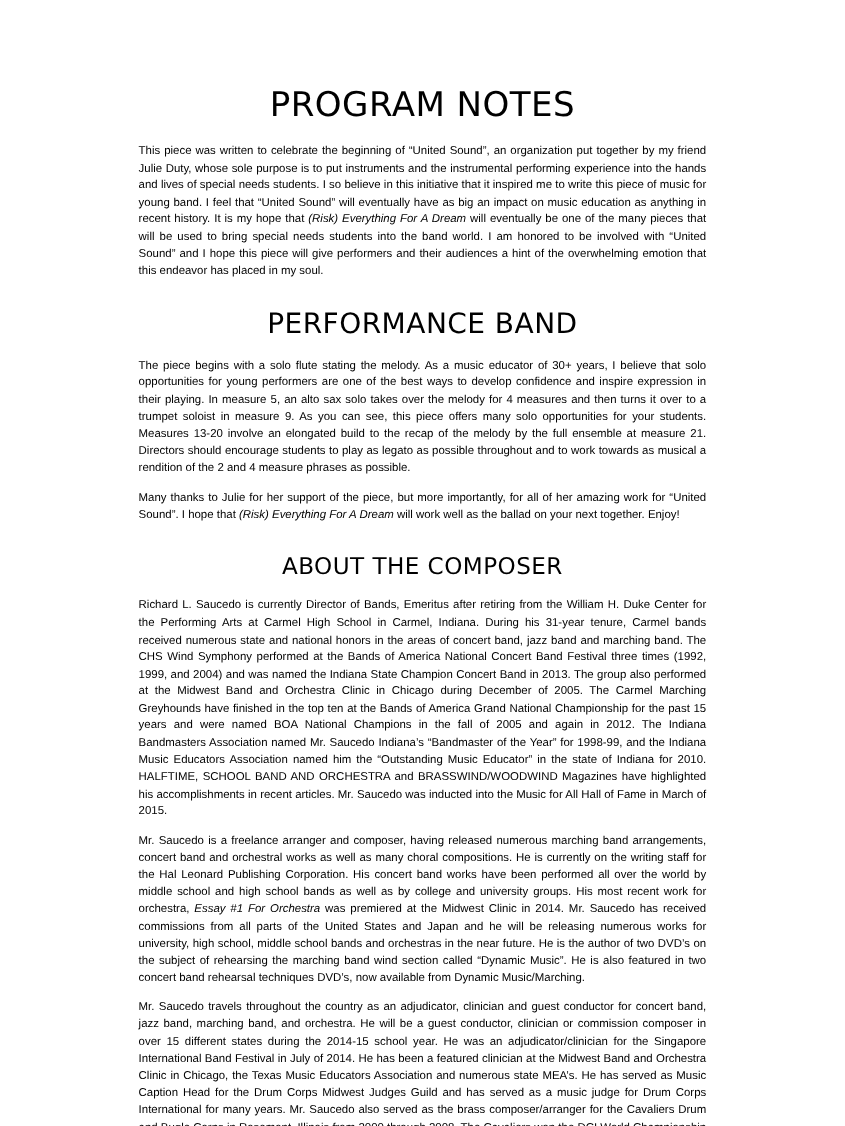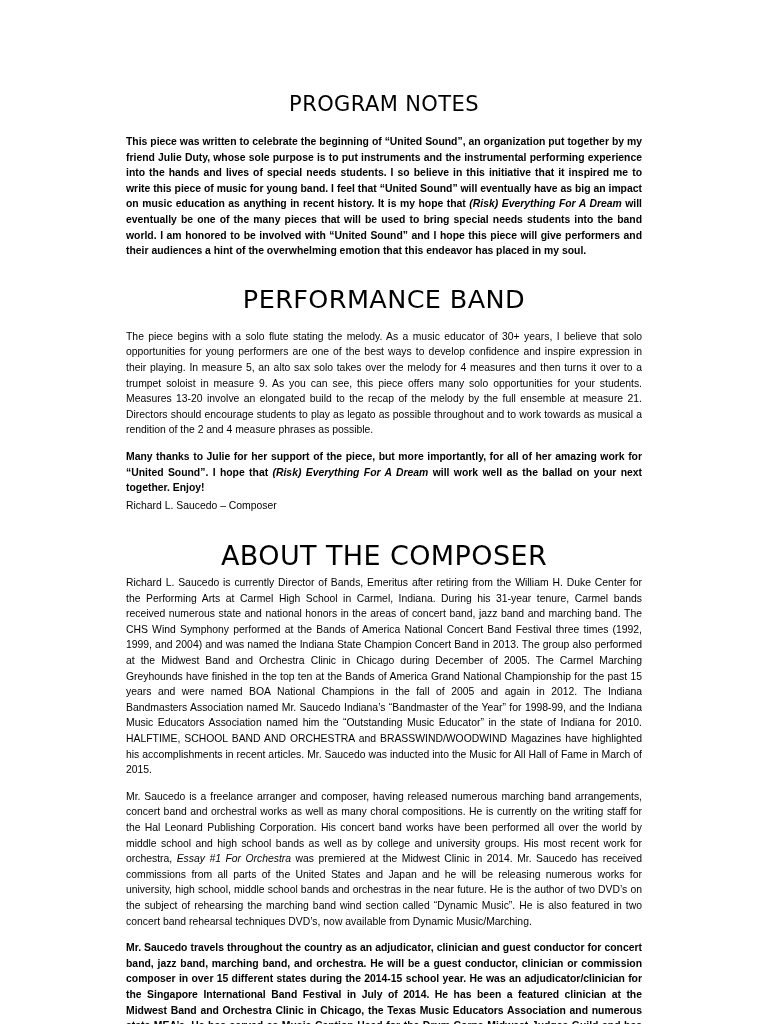--- a/index.html
+++ b/index.html
@@ -17,47 +17,47 @@
   .page {
     width: 768px;
     height: 1024px;
     box-sizing: border-box;
     padding: 78px 126px 0 126px;
     position: relative;
   }
   .doc-title {
     font-family: "DejaVu Sans", sans-serif;
     font-weight: 400;
-    font-size: 21px;
+    font-size: 31px;
     letter-spacing: 0.4px;
     text-align: center;
-    margin: 15px 0 18px 0;
+    margin: 0 0 18px 0;
     line-height: 1.1;
   }
   .section-title {
     font-family: "DejaVu Sans", sans-serif;
     font-weight: 400;
     font-size: 25.5px;
     letter-spacing: 0.4px;
     text-align: center;
     margin: 26px 0 16px 0;
     line-height: 1.1;
   }
   .section-title.about {
-    font-size: 27px;
-    margin: 28px 0 4px 0;
+    font-size: 21px;
+    margin: 28px 0 16px 0;
   }
   p.body {
     font-size: 10.4px;
     line-height: 15.6px;
     text-align: justify;
     margin: 0 0 11px 0;
     text-justify: inter-word;
   }
-  p.body:last-child { margin-bottom: 0; font-weight: bold; }
+  p.body:last-child { margin-bottom: 0; }
   .signature {
     font-size: 10.4px;
     line-height: 15.6px;
     text-align: left;
     margin: 0 0 4px 0;
   }
   .ital { font-style: italic; }
   .block { margin-bottom: 2px; }
 </style>
 </head>
@@ -75,21 +75,20 @@
 
   <h2 class="section-title">PERFORMANCE BAND</h2>
 
   <div class="block">
     <div>
         <p class="body"><span>The piece begins with a solo flute stating the melody. As a music educator of 30+ years, I believe that solo opportunities for young performers are one of the best ways to develop confidence and inspire expression in their playing. In measure 5, an alto sax solo takes over the melody for 4 measures and then turns it over to a trumpet soloist in measure 9. As you can see, this piece offers many solo opportunities for your students. Measures 13-20 involve an elongated build to the recap of the melody by the full ensemble at measure 21. Directors should encourage students to play as legato as possible throughout and to work towards as musical a rendition of the 2 and 4 measure phrases as possible.</span></p>
         <p class="body"><span>Many thanks to Julie for her support of the piece, but more importantly, for all of her amazing work for “United Sound”. I hope that </span><span class="ital">(Risk) Everything For A Dream</span><span> will work well as the ballad on your next together. Enjoy!</span></p>
       </div>
   </div>
 
-  <div class="signature">Richard L. Saucedo – Composer</div>
 
   <h2 class="section-title about">ABOUT THE COMPOSER</h2>
 
   <div class="block">
     <div>
         <p class="body"><span>Richard L. Saucedo is currently Director of Bands, Emeritus after retiring from the William H. Duke Center for the Performing Arts at Carmel High School in Carmel, Indiana. During his 31-year tenure, Carmel bands received numerous state and national honors in the areas of concert band, jazz band and marching band.  The CHS Wind Symphony performed at the Bands of America National Concert Band Festival three times (1992, 1999, and 2004) and was named the Indiana State Champion Concert Band in 2013. The group also performed at the Midwest Band and Orchestra Clinic in Chicago during December of 2005. The Carmel Marching Greyhounds have finished in the top ten at the Bands of America Grand National Championship for the past 15 years and were named BOA National Champions in the fall of 2005 and again in 2012. The Indiana Bandmasters Association named Mr. Saucedo Indiana’s “Bandmaster of the Year” for 1998-99, and the Indiana Music Educators Association named him the “Outstanding Music Educator” in the state of Indiana for 2010. HALFTIME, SCHOOL BAND AND ORCHESTRA and BRASSWIND/WOODWIND Magazines have highlighted his accomplishments in recent articles. Mr. Saucedo was inducted into the Music for All Hall of Fame in March of 2015.</span></p>
         <p class="body"><span>Mr. Saucedo is a freelance arranger and composer, having released numerous marching band arrangements, concert band and orchestral works as well as many choral compositions. He is currently on the writing staff for the Hal Leonard Publishing Corporation. His concert band works have been performed all over the world by middle school and high school bands as well as by college and university groups. His most recent work for orchestra, </span><span class="ital">Essay #1 For Orchestra</span><span> was premiered at the Midwest Clinic in 2014. Mr. Saucedo has received commissions from all parts of the United States and Japan and he will be releasing numerous works for university, high school, middle school bands and orchestras in the near future. He is the author of two DVD’s on the subject of rehearsing the marching band wind section called “Dynamic Music”. He is also featured in two concert band rehearsal techniques DVD’s, now available from Dynamic Music/Marching.</span></p>
         <p class="body"><span>Mr. Saucedo travels throughout the country as an adjudicator, clinician and guest conductor for concert band, jazz band, marching band, and orchestra. He will be a guest conductor, clinician or commission composer in over 15 different states during the 2014-15 school year. He was an adjudicator/clinician for the Singapore International Band Festival in July of 2014. He has been a featured clinician at the Midwest Band and Orchestra Clinic in Chicago, the Texas Music Educators Association and numerous state MEA’s. He has served as Music Caption Head for the Drum Corps Midwest Judges Guild and has served as a music judge for Drum Corps International for many years. Mr. Saucedo also served as the brass composer/arranger for the Cavaliers Drum and Bugle Corps in Rosemont, Illinois from 2000 through 2008. The Cavaliers won the DCI World Championship five times during Mr. Saucedo’s tenure. He is currently music coordinator as well as the brass composer/arranger for the Blue Stars Drum and Bugle Corps in La Crosse, Wisconsin. Mr. Saucedo is also an Educational Consultant for “Music for All” and “Bands of America”. He is a member of the Conn-Selmer Division of Education and currently serves as assistant chief judge for Bands of America Marching Band Competitions.</span></p>
       </div>
   </div>

